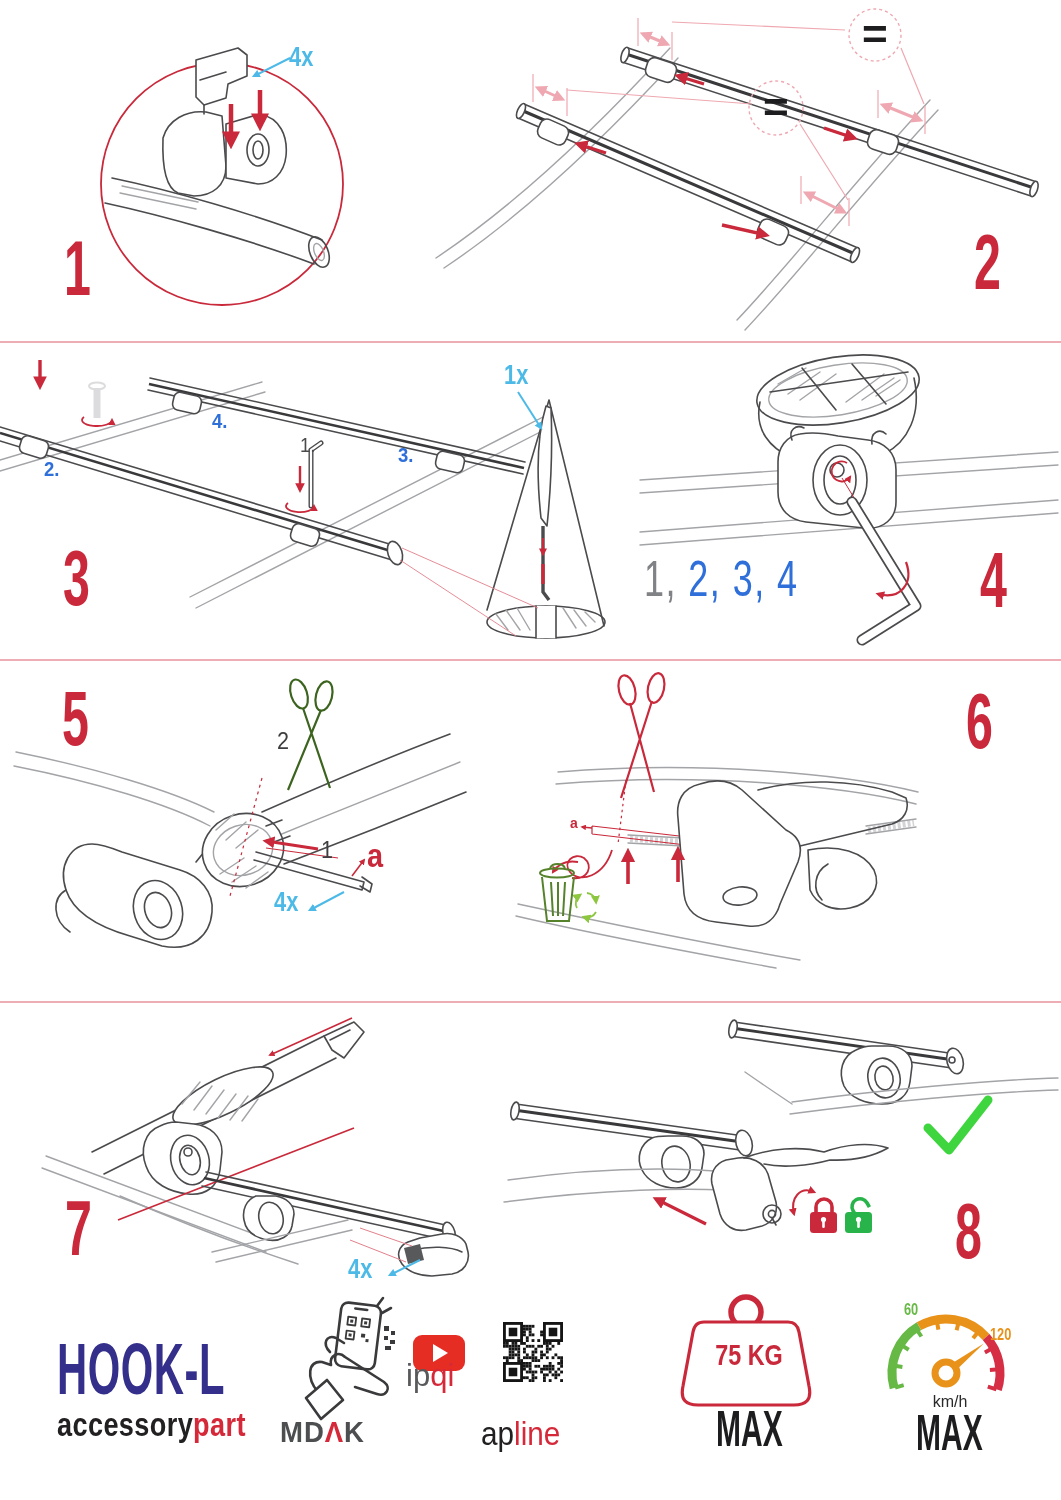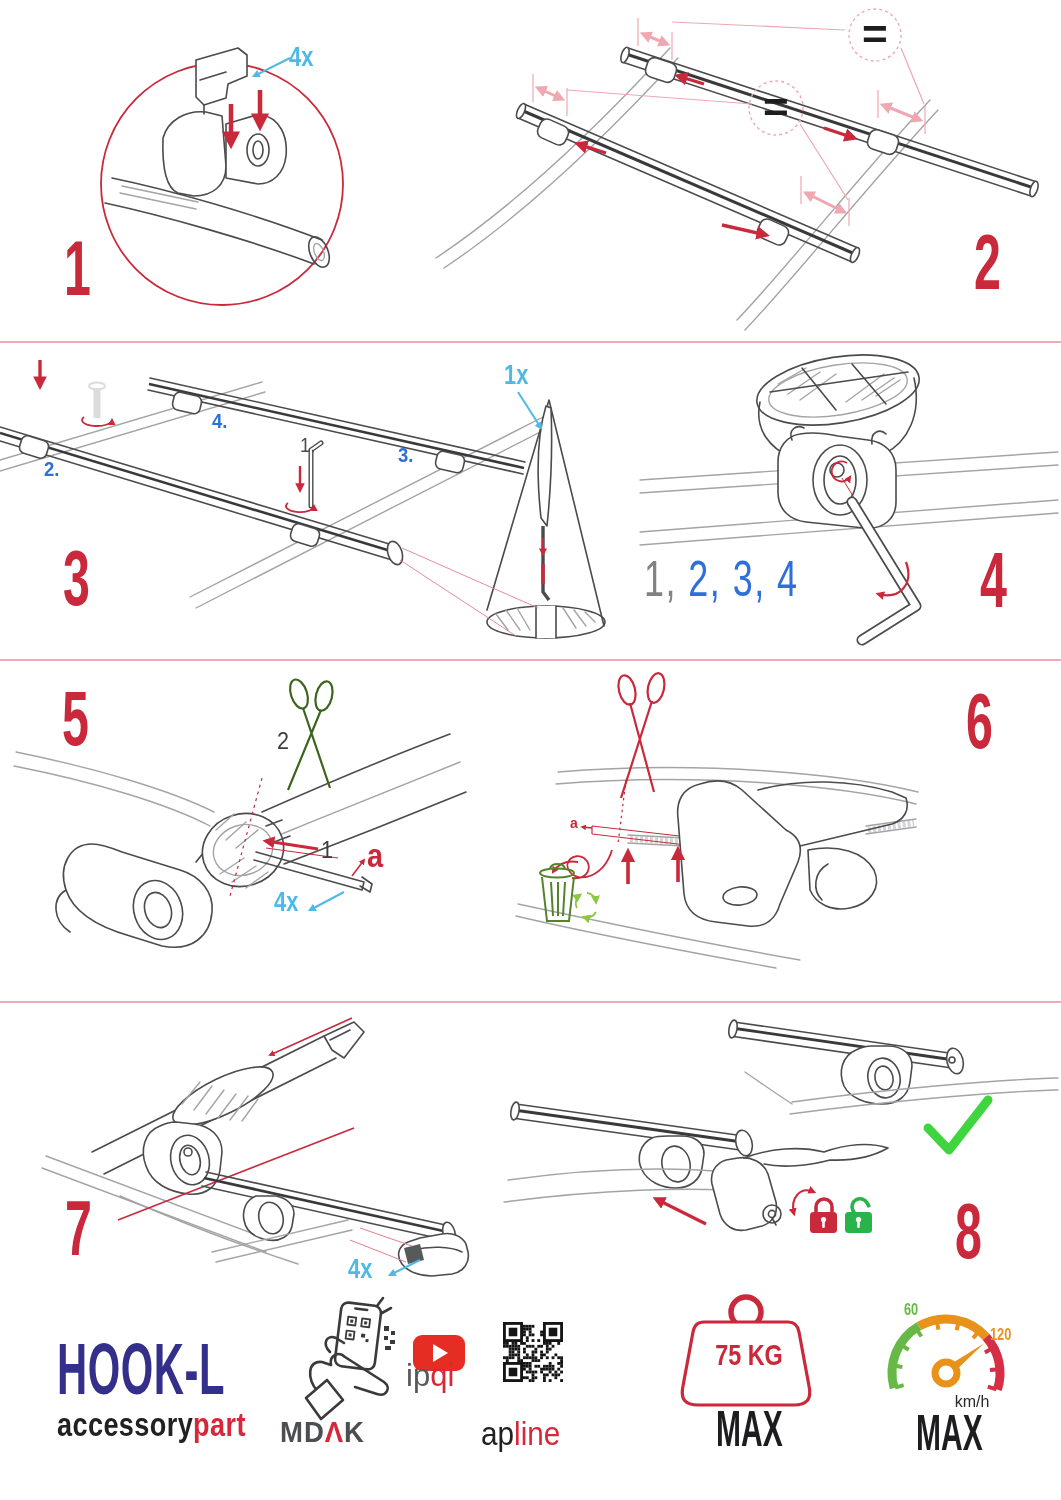--- a/index.html
+++ b/index.html
@@ -547,16 +547,16 @@
 
     <span class="abs brand-main" style="left:57px;top:1333px">HOOK-L</span>
     <span class="abs brand-sub" style="left:57px;top:1408px"><span class="blk">accessory</span><span class="red">part</span></span>
     <span class="abs mdak" style="left:280px;top:1418px"><span>MD</span><span class="red">Λ</span><span>K</span></span>
     <span class="abs ipqi" style="left:406px;top:1360px"><span>ip</span><span class="red">qi</span></span>
     <span class="abs apline" style="left:481px;top:1417px"><span class="blk">ap</span><span class="red">line</span></span>
     <span class="abs kgval" style="left:704px;top:1340px">75 KG</span>
     <span class="abs maxlbl" style="left:696px;top:1404px">MAX</span>
     <span class="abs gauge60" style="left:904px;top:1302px">60</span>
     <span class="abs gauge120" style="left:990px;top:1327px">120</span>
-    <span class="abs kmh" style="left:950px;top:1394px">km/h</span>
+    <span class="abs kmh" style="left:928px;top:1394px">km/h</span>
     <span class="abs maxlbl" style="left:896px;top:1408px">MAX</span>
   </div>
 </div>
 
 </body></html>

